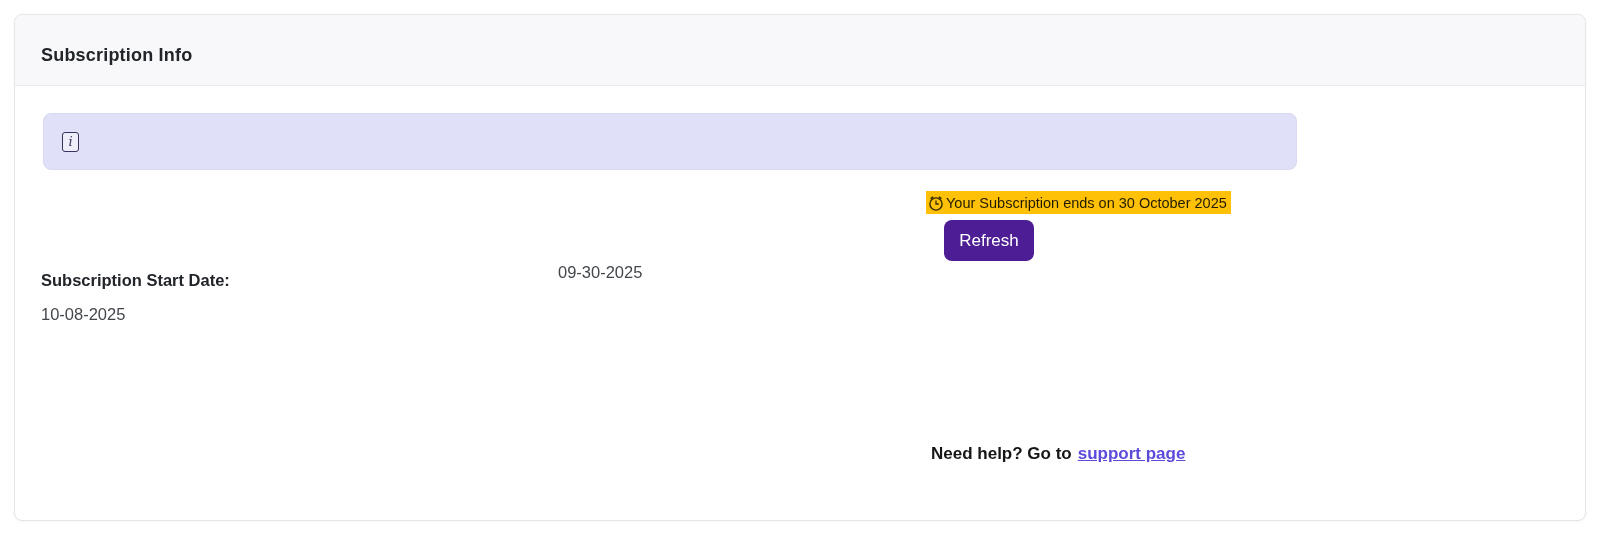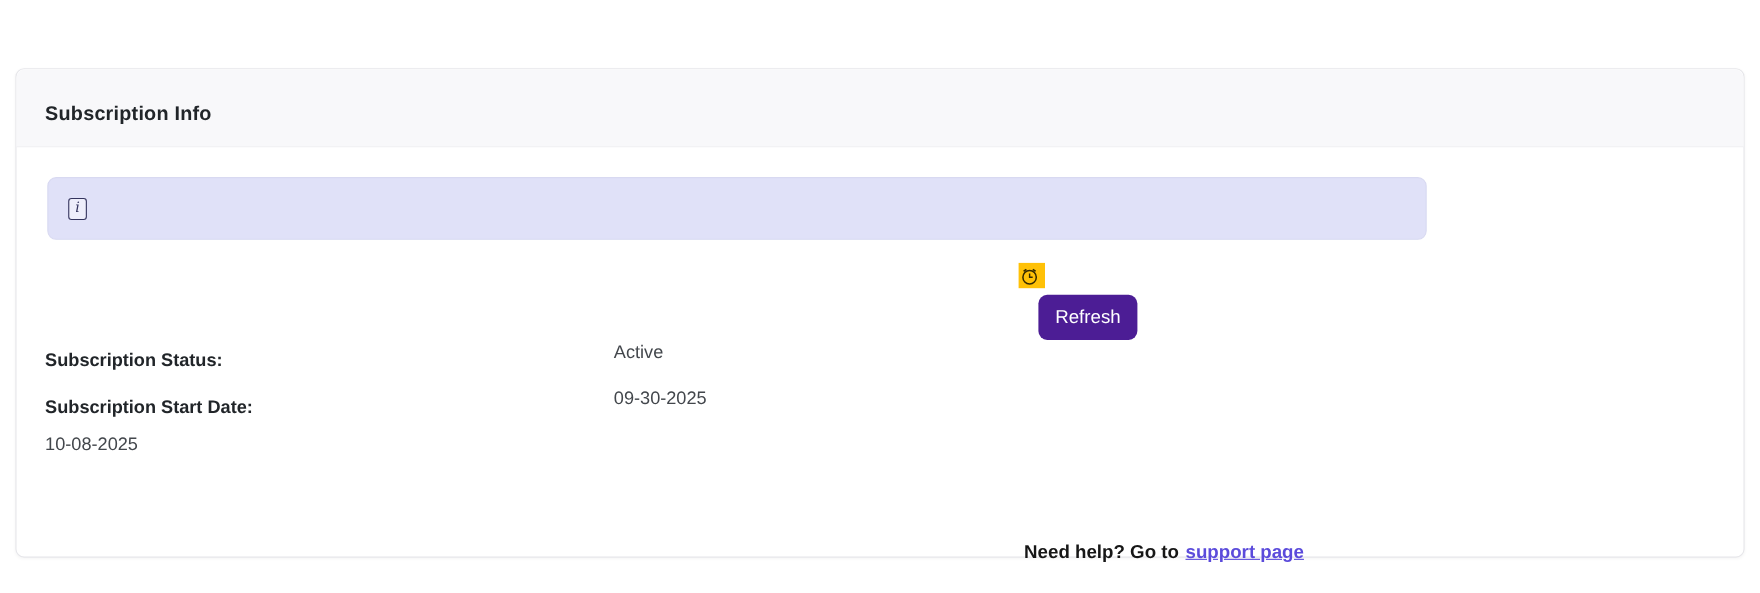--- a/index.html
+++ b/index.html
@@ -9,27 +9,26 @@
     height: 539px;
     background: #ffffff;
     overflow: hidden;
     font-family: "Liberation Sans", sans-serif;
   }
   .card {
     position: absolute;
     left: 14px;
     top: 14px;
     width: 1572px;
-    height: 445px;
+    height: 507px;
     box-sizing: border-box;
     background: #ffffff;
     border: 1px solid #e6e6ea;
     border-radius: 8px;
     box-shadow: 0 1px 3px rgba(0,0,0,0.04);
-    margin-top: 48px;
   }
   .card-header {
     height: 71px;
     box-sizing: border-box;
     background: #f8f8fa;
     border-bottom: 1px solid #ebebee;
     border-radius: 8px 8px 0 0;
   }
   .card-title {
     padding: 30px 0 0 26px;
@@ -172,31 +171,28 @@
     <span class="info-icon">i</span>
   </div>
 
   <div class="expiry-alert">
     <svg class="alarm-clock-icon" viewBox="0 0 18 18">
       <circle cx="9" cy="10" r="6.1" fill="none" stroke="#352b00" stroke-width="1.4"></circle>
       <path d="M9 6.6 V10 H11.8" fill="none" stroke="#352b00" stroke-width="1.3"></path>
       <path d="M3.6 4.6 L6.1 2.9" fill="none" stroke="#352b00" stroke-width="1.4"></path>
       <path d="M14.4 4.6 L11.9 2.9" fill="none" stroke="#352b00" stroke-width="1.4"></path>
     </svg>
+    <span>Your Subscription ends on 30 October 2025</span>
   </div>
 
   <div class="actions">
     <button class="btn btn-refresh">Refresh</button>
   </div>
 
   <div class="details">
-    <div class="detail-row">
-      <div class="detail-label">Subscription Status:</div>
-      <div class="detail-value">Active</div>
-    </div>
     <div class="detail-row">
       <div class="detail-label">Subscription Start Date:</div>
       <div class="detail-value">09-30-2025</div>
     </div>
     <div class="detail-row">
       <div class="detail-value">10-08-2025</div>
     </div>
   </div>
 
   <div class="help-line">

